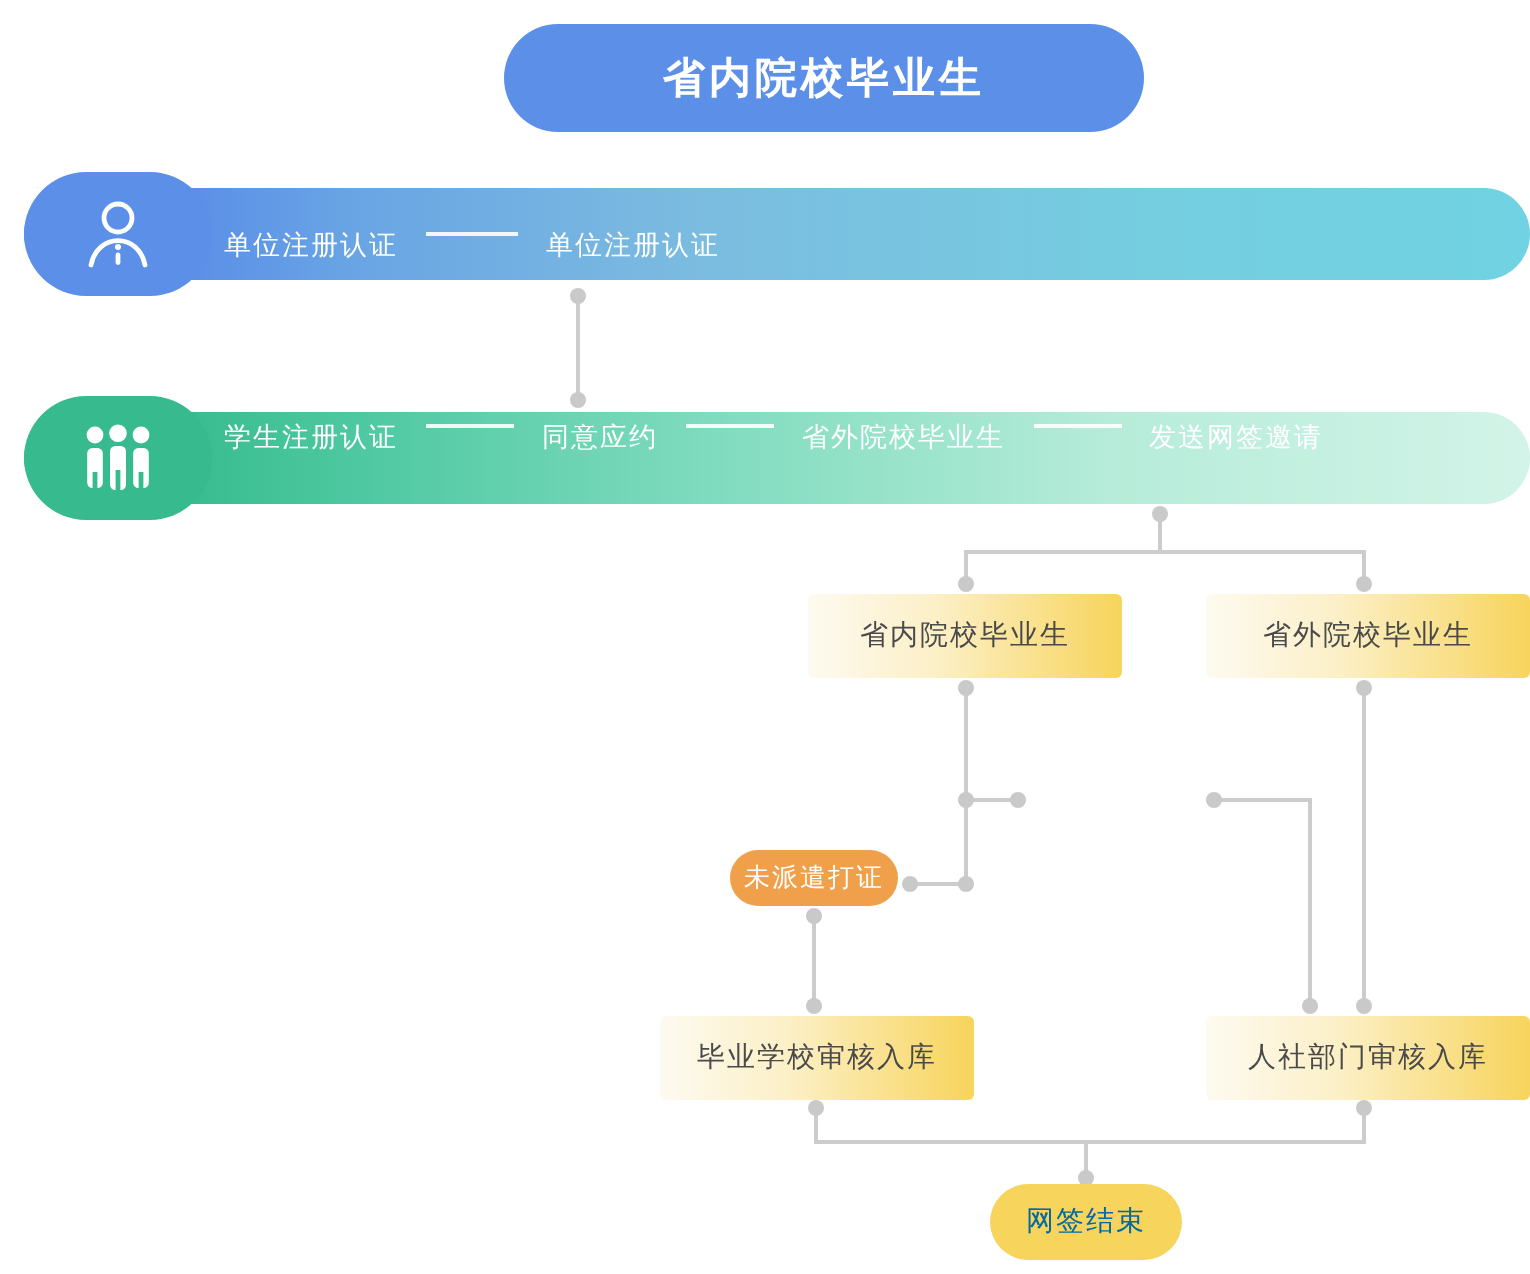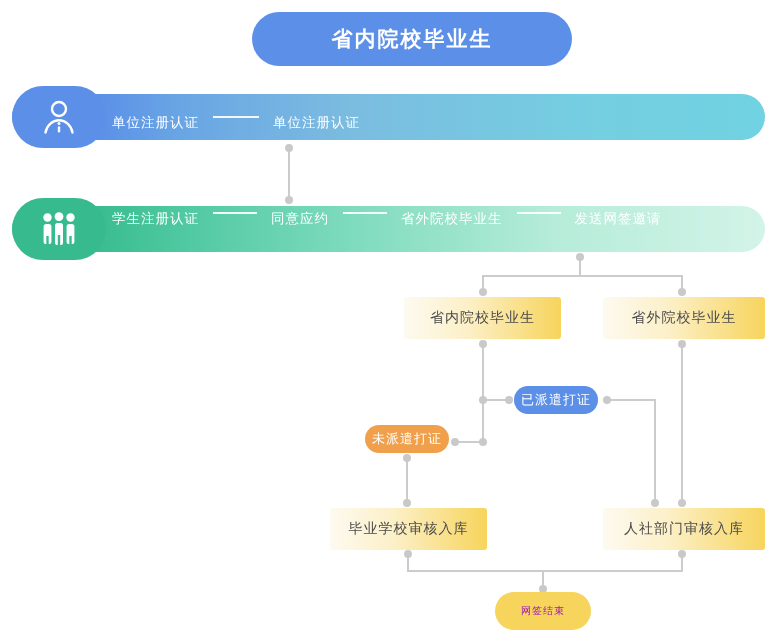--- a/index.html
+++ b/index.html
@@ -57,21 +57,21 @@
   .n-hr       {left:603px;top:508px;width:162px;}
 
   .node-pill{
     position:absolute;border-radius:16px;
     display:flex;align-items:center;justify-content:center;
     font-size:13px;color:#ffffff;letter-spacing:1px;white-space:nowrap;
   }
   .p-dispatched{left:514px;top:386px;width:84px;height:28px;background:#5b8fe8;}
   .p-undispatched{left:365px;top:425px;width:84px;height:28px;background:#f0a04b;}
   .p-end{left:495px;top:592px;width:96px;height:38px;background:#f7d45c;
-         color:#a21caf;font-size:10px;border-radius:19px;}
+         color:#0369a1;font-size:14px;border-radius:19px;}
 
   
   .ln{position:absolute;background:#cccccc;}
   .lnv{width:2px;}
   .lnh{height:2px;}
   .dot{position:absolute;width:8px;height:8px;border-radius:50%;background:#c9c9c9;}
 
   
   .icon-svg{display:block;}
 </style>
@@ -144,21 +144,20 @@
   <div class="dot" style="left:479px;top:340px;"></div>
 
   <div class="ln lnh" style="left:482px;top:399px;width:28px;"></div>
   <div class="dot" style="left:479px;top:396px;"></div>
   <div class="dot" style="left:505px;top:396px;"></div>
 
   <div class="ln lnh" style="left:454px;top:441px;width:28px;"></div>
   <div class="dot" style="left:479px;top:438px;"></div>
   <div class="dot" style="left:451px;top:438px;"></div>
 
-  <div class="node-pill p-dispatched">已派遣打证</div>
   <div class="node-pill p-undispatched">未派遣打证</div>
 
   <div class="ln lnv" style="left:406px;top:457px;height:45px;"></div>
   <div class="dot" style="left:403px;top:454px;"></div>
   <div class="dot" style="left:403px;top:499px;"></div>
 
   <div class="ln lnh" style="left:606px;top:399px;width:50px;"></div>
   <div class="dot" style="left:603px;top:396px;"></div>
   <div class="ln lnv" style="left:654px;top:399px;height:103px;"></div>
   <div class="dot" style="left:651px;top:499px;"></div>

